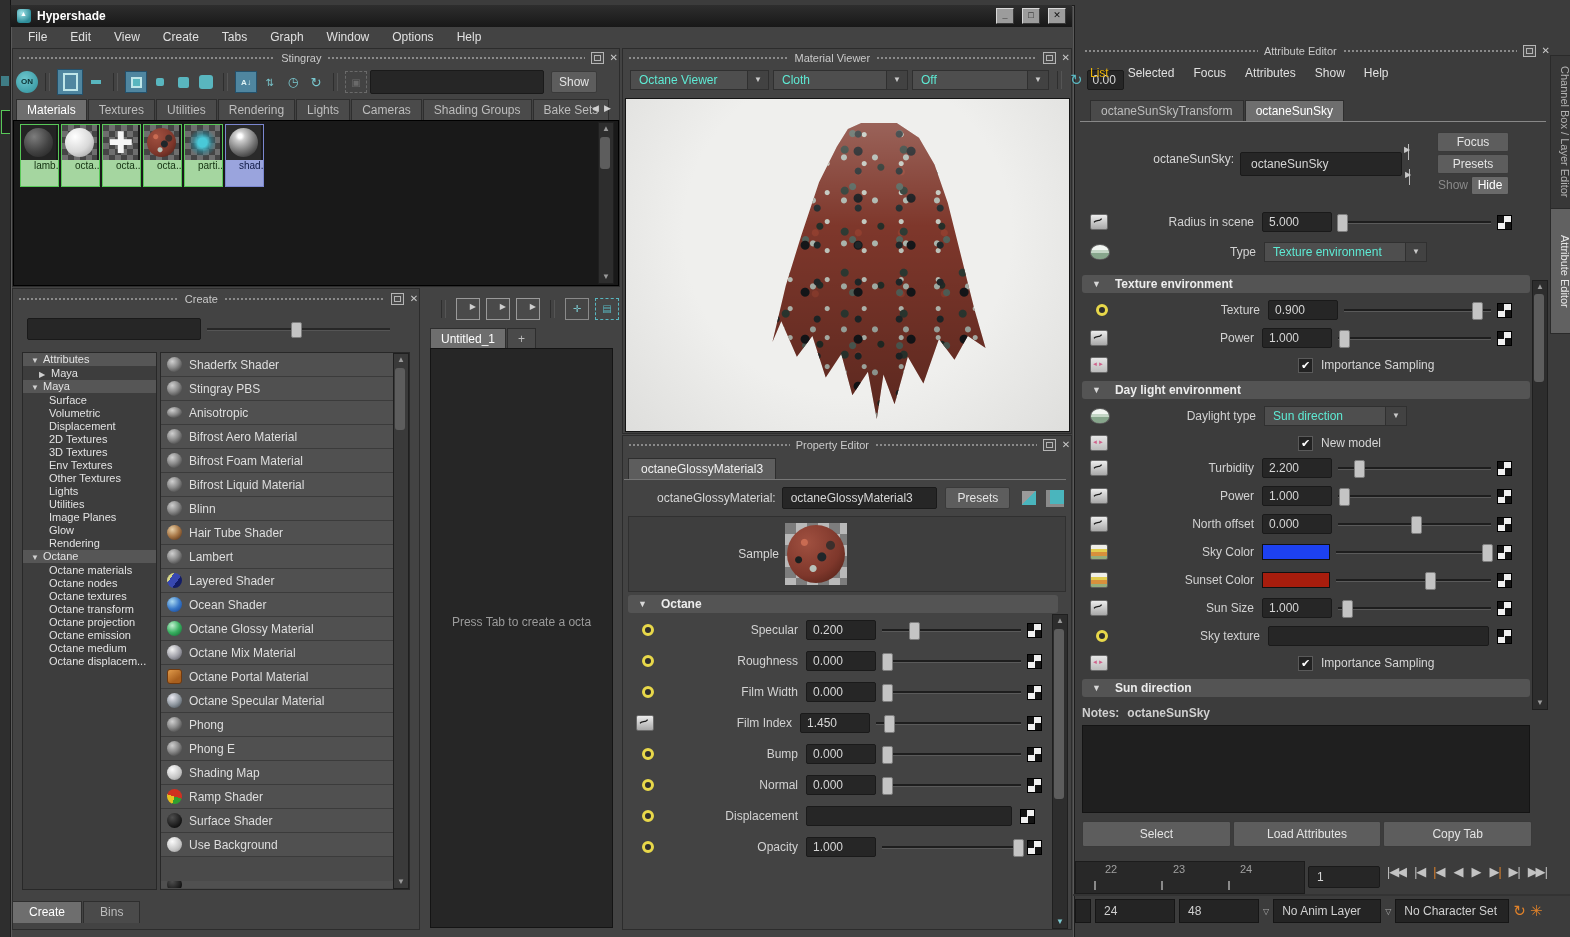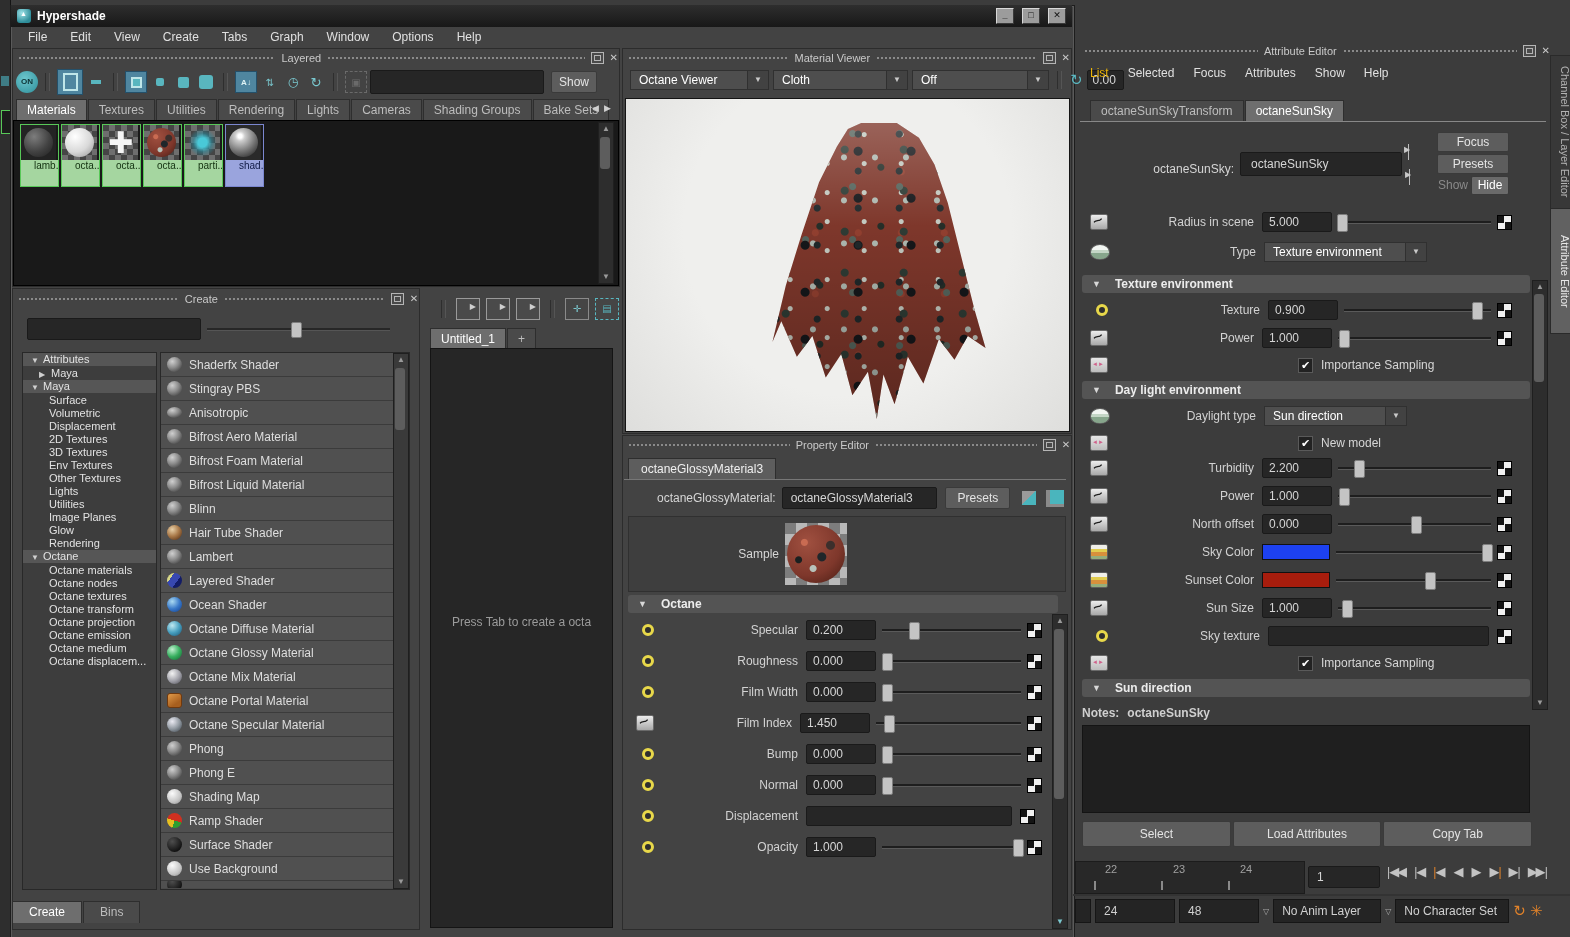--- a/index.html
+++ b/index.html
@@ -12,21 +12,21 @@
   .ptitle{color:#c9c9c9;font-size:11px;white-space:nowrap;}
   .float-ic{width:11px;height:10px;border:1px solid #b5b5b5;position:relative;background:#4a4a4a;}
   .float-ic::after{content:"";position:absolute;left:2px;top:2px;width:5px;height:4px;border:1px solid #b5b5b5;}
   .close-ic{color:#c9c9c9;font-size:10px;line-height:10px;cursor:default;}
   .field{background:#262626;border:1px solid #1a1a1a;color:#d6d6d6;border-radius:2px;}
   .btn{background:#5d5d5d;border:1px solid #3a3a3a;color:#e4e4e4;text-align:center;border-radius:2px;}
   .sep{width:3px;height:18px;border-left:1px solid #2e2e2e;border-right:1px solid #555;margin:0 4px;}
   .checker{width:13px;height:13px;background:repeating-conic-gradient(#f0f0f0 0 25%,#141414 0 50%);background-size:13px 13px;border:1px solid #000;flex:none;}
   .chk{width:13px;height:13px;background:#222;border:1px solid #5a5a5a;color:#fff;font-size:11px;line-height:12px;text-align:center;flex:none;}
   .dd{display:flex;height:20px;flex:none;}
-  .dd-val{background:#4e4e4e;border:1px solid #303030;padding:0 8px;line-height:18px;color:#ffffff;white-space:nowrap;}
+  .dd-val{background:#4e4e4e;border:1px solid #303030;padding:0 8px;line-height:18px;color:#5eead4;white-space:nowrap;}
   .dd-arr{width:20px;background:#424242;border:1px solid #303030;border-left:none;color:#c9c9c9;text-align:center;line-height:18px;font-size:8px;}
   .slider{flex:1;height:16px;position:relative;margin:0 6px;min-width:40px;}
   .slider::before{content:"";position:absolute;left:0;right:0;top:7px;height:2px;background:#1e1e1e;border-bottom:1px solid #5a5a5a;}
   .handle{position:absolute;top:0;width:9px;height:16px;background:#c4c4c4;border:1px solid #7e7e7e;border-radius:2px;}
   .conn-ic{width:15px;height:13px;border:1px solid #bdbdbd;border-left:none;position:relative;flex:none;}
   .conn-ic::before{content:"▶";font-size:8px;color:#c8c8c8;position:absolute;left:-4px;top:0px;}
   
   .row-ic{width:18px;height:16px;flex:none;display:inline-block;position:relative;}
   .row-ic[data-ic="dot"]{width:6px;height:6px;margin:4px 6px;border-radius:50%;background:#2e2e2e;border:3px solid #e8d84a;}
   .row-ic[data-ic="curve"]{background:linear-gradient(#ededed,#a8a8a8);border:1px solid #6a6a6a;border-radius:2px;width:16px;height:14px;}
@@ -187,21 +187,21 @@
     <span>Graph</span>
     <span>Window</span>
     <span>Options</span>
     <span>Help</span>
   </div>
 
 
 <div class="panelbg" style="left:12px;top:48px;width:606px;height:237px;"></div>
 <div class="phead" style="left:14px;top:50px;width:600px;">
   <span class="dots"></span>
-  <span class="ptitle">Layered</span>
+  <span class="ptitle">Stingray</span>
   <span class="dots"></span>
   <span class="float-ic"></span>
   <span class="close-ic">✕</span>
 </div>
 
 <div id="browser-toolbar">
   <span class="on-btn">ON</span>
   <span class="sep"></span>
   <span class="tgl sel" style="width:24px;height:24px;">
       <span style="width:11px;height:14px;border:2px solid #bfe6e9;display:inline-block;"></span>
@@ -450,24 +450,20 @@
     <div class="sh-row">
       <span class="sph" data-ic="layered-sphere"></span>
       <span>Layered Shader</span>
     </div>
 
     <div class="sh-row">
       <span class="sph" data-ic="ocean-sphere"></span>
       <span>Ocean Shader</span>
     </div>
 
-    <div class="sh-row">
-      <span class="sph" data-ic="octane-diffuse-sphere"></span>
-      <span>Octane Diffuse Material</span>
-    </div>
 
     <div class="sh-row">
       <span class="sph" data-ic="octane-glossy-sphere"></span>
       <span>Octane Glossy Material</span>
     </div>
 
     <div class="sh-row">
       <span class="sph" data-ic="octane-mix-sphere"></span>
       <span>Octane Mix Material</span>
     </div>
@@ -717,21 +713,21 @@
     <span style="color:#e0e0e0;">Show</span>
     <span style="color:#e0e0e0;">Help</span>
   </div>
 <div class="tabrow" style="left:1090px;top:100px;">
 
 <span class="tab" style="height:21px;line-height:21px;" data-active="false">octaneSunSkyTransform</span>
     <span class="tab" style="height:21px;line-height:21px;" data-active="true">octaneSunSky</span>
   </div>
 <div class="abs" style="left:1080px;top:121px;width:466px;height:1px;background:#888;"></div>
 
-<div class="abs" style="left:1082px;top:152px;width:330px;height:24px;display:flex;align-items:flex-end;">
+<div class="abs" style="left:1082px;top:152px;width:330px;height:24px;display:flex;align-items:flex-start;">
   <span style="width:152px;text-align:right;margin-right:6px;">octaneSunSky:</span>
   <span class="field" style="width:150px;height:22px;line-height:22px;padding-left:10px;">octaneSunSky</span>
 </div>
 <span class="conn-ic abs" style="left:1408px;top:145px;"></span>
 <span class="conn-ic abs" style="left:1408px;top:170px;transform:scaleX(-1);"></span>
 <span class="btn abs" style="left:1437px;top:132px;width:70px;height:18px;line-height:18px;">Focus</span>
 <span class="btn abs" style="left:1437px;top:154px;width:70px;height:18px;line-height:18px;">Presets</span>
 <span class="abs" style="left:1437px;top:177px;width:32px;height:16px;line-height:16px;color:#8a8a8a;text-align:center;">Show</span>
 <span class="btn abs" style="left:1471px;top:176px;width:36px;height:17px;line-height:17px;background:#6a6a6a;color:#fff;">Hide</span>
 

